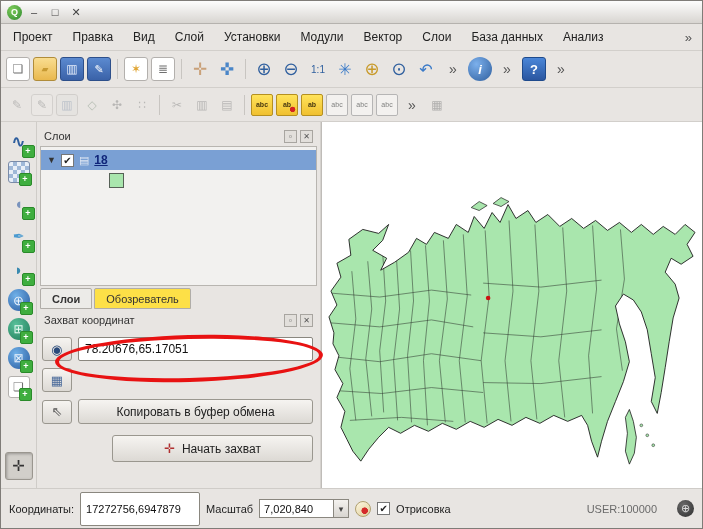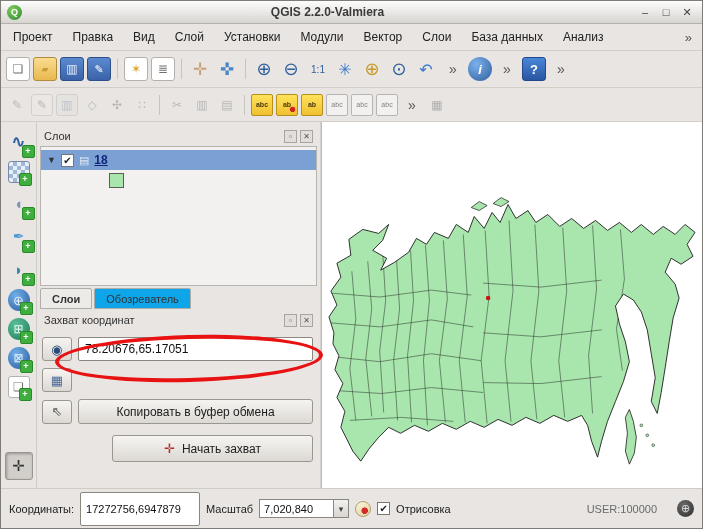--- a/index.html
+++ b/index.html
@@ -55,21 +55,21 @@
   .trow { height:20px; display:flex; align-items:center; gap:5px; padding:0 6px; }
   .trow.sel { background:#7aa0d4; }
   .expander { color:#333; font-size:9px; }
   .cbx { width:13px; height:13px; background:#fff; border:1px solid #777; font-size:10px; line-height:11px;
          text-align:center; color:#222; }
   .layer-ico { color:#dfe6f2; font-size:11px; }
   .layer-name { color:#10267a; font-weight:bold; text-decoration:underline; font-size:12px; }
   .swatch { width:15px; height:15px; margin-left:62px; }
   .tabs { display:flex; gap:2px; margin-top:2px; flex:none; }
   .tab { height:21px; padding:0 11px; display:flex; align-items:center; font-size:11px;
-         border:1px solid #b0ada8; border-radius:2px 2px 0 0; background:#0ea5e9; color:#333; }
+         border:1px solid #b0ada8; border-radius:2px 2px 0 0; background:#fde047; color:#333; }
   .tab.active { background:#ecebe8; font-weight:bold; }
 
   .cappanel { margin-top:1px; display:flex; flex-direction:column; }
   .crow { display:flex; align-items:center; gap:6px; margin:7px 4px 0 2px; }
   .cbtn { width:30px; height:24px; border:1px solid #9a978f; background:linear-gradient(#f6f4f1,#dcd9d4);
           border-radius:3px; display:flex; align-items:center; justify-content:center; font-size:13px; flex:none; }
   .cinput { flex:1; height:24px; background:#fff; border:1px solid #8a877f; border-radius:2px;
             padding:0 6px; font-size:12px; display:flex; align-items:center; color:#111; }
   .wbtn { flex:1; height:25px; border:1px solid #9a978f; background:linear-gradient(#f6f4f1,#dcd9d4);
           border-radius:3px; display:flex; align-items:center; justify-content:center; font-size:12px; color:#222; }
@@ -104,21 +104,20 @@
            border:4px solid #e81212; border-radius:50%; transform:rotate(-1.5deg);
            pointer-events:none; z-index:50; }
 </style>
 </head>
 <body>
 
 <div class="win">
 
   <div class="titlebar">
     <span class="applogo">Q</span>
-    <span class="wtitle">QGIS 2.2.0-Valmiera</span>
     <span class="winbtn">–</span>
     <span class="winbtn">□</span>
     <span class="winbtn">✕</span>
   </div>
 
   <div class="menubar">
     <span class="menu-item">Проект</span>
     <span class="menu-item">Правка</span>
     <span class="menu-item">Вид</span>
     <span class="menu-item">Слой</span>

